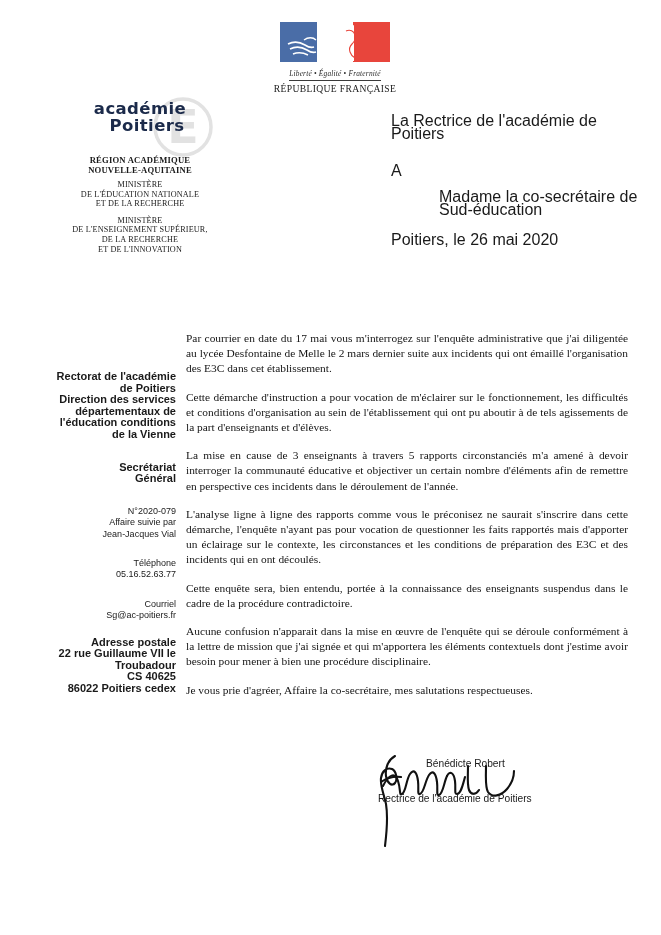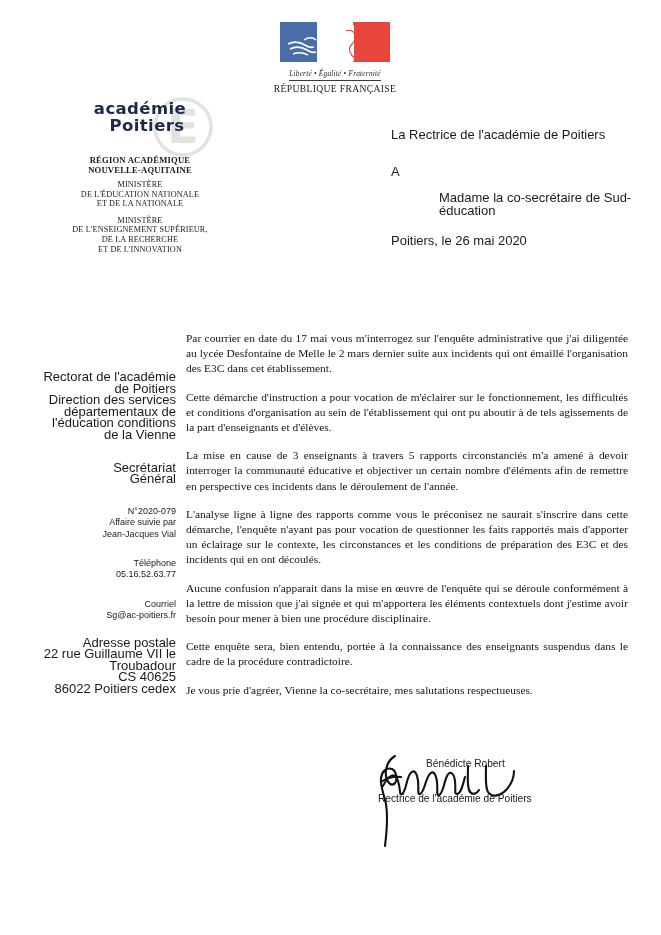--- a/index.html
+++ b/index.html
@@ -102,45 +102,45 @@
     letter-spacing: 0.15px;
     color: #1a1a1a;
   }
   .ministry-block .grp { margin-top: 7px; }
   .ministry-block .grp:first-child { margin-top: 0; }
 
   
   .recipient {
     position: absolute;
     left: 391px;
-    top: 128px;
+    top: 114px;
     width: 260px;
     font-family: "Liberation Sans", sans-serif;
-    font-size: 13px;
+    font-size: 16px;
     color: #1a1a1a;
   }
   .recipient .r-line { line-height: 13px; }
   .recipient .r-to { margin-top: 24px; }
   .recipient .r-name { margin-top: 13px; padding-left: 48px; }
   .recipient .r-place { margin-top: 17px; }
 
   
   .sidebar {
     position: absolute;
     left: 24px;
     top: 371px;
     width: 152px;
     text-align: right;
     font-family: "Liberation Sans", sans-serif;
     color: #1a1a1a;
   }
   .sidebar .sb-group { margin-bottom: 0; }
   .sb-strong {
-    font-weight: normal;
-    font-size: 13px;
+    font-weight: bold;
+    font-size: 11px;
     line-height: 11.6px;
   }
   .sb-normal {
     font-size: 9px;
     line-height: 11.4px;
   }
   .gap-lg { height: 21px; }
   .gap-md { height: 18px; }
   .gap-sm { height: 15px; }
 
@@ -227,21 +227,21 @@
     <div class="ln2">Poitiers</div>
   </div>
   <div class="region-block">
     <div>RÉGION ACADÉMIQUE</div>
     <div>NOUVELLE-AQUITAINE</div>
   </div>
   <div class="ministry-block">
     <div class="grp">
       <div>MINISTÈRE</div>
       <div>DE L'ÉDUCATION NATIONALE</div>
-      <div>ET DE LA NATIONALE</div>
+      <div>ET DE LA RECHERCHE</div>
     </div>
     <div class="grp">
       <div>MINISTÈRE</div>
       <div>DE L'ENSEIGNEMENT SUPÉRIEUR,</div>
       <div>DE LA RECHERCHE</div>
       <div>ET DE L'INNOVATION</div>
     </div>
   </div>
 </div>
 
@@ -290,23 +290,23 @@
     <div>CS 40625</div>
     <div>86022 Poitiers cedex</div>
   </div>
 </div>
 
 <div class="body-text">
   <p>Par courrier en date du 17 mai vous m'interrogez sur l'enquête administrative que j'ai diligentée au lycée Desfontaine de Melle le 2 mars dernier suite aux incidents qui ont émaillé l'organisation des E3C dans cet établissement.</p>
   <p>Cette démarche d'instruction a pour vocation de m'éclairer sur le fonctionnement, les difficultés et conditions d'organisation au sein de l'établissement qui ont pu aboutir à de tels agissements de la part d'enseignants et d'élèves.</p>
   <p>La mise en cause de 3 enseignants à travers 5 rapports circonstanciés m'a amené à devoir interroger la communauté éducative et objectiver un certain nombre d'éléments afin de remettre en perspective ces incidents dans le déroulement de l'année.</p>
   <p>L'analyse ligne à ligne des rapports comme vous le préconisez ne saurait s'inscrire dans cette démarche, l'enquête n'ayant pas pour vocation de questionner les faits rapportés mais d'apporter un éclairage sur le contexte, les circonstances et les conditions de préparation des E3C et des incidents qui en ont découlés.</p>
+  <p>Cette enquête sera, bien entendu, portée à la connaissance des enseignants suspendus dans le cadre de la procédure contradictoire.</p>
   <p>Aucune confusion n'apparait dans la mise en œuvre de l'enquête qui se déroule conformément à la lettre de mission que j'ai signée et qui m'apportera les éléments contextuels dont j'estime avoir besoin pour mener à bien une procédure disciplinaire.</p>
-  <p>Cette enquête sera, bien entendu, portée à la connaissance des enseignants suspendus dans le cadre de la procédure contradictoire.</p>
-  <p class="closing">Je vous prie d'agréer, Vienne la co-secrétaire, mes salutations respectueuses.</p>
+  <p class="closing">Je vous prie d'agréer, Affaire la co-secrétaire, mes salutations respectueuses.</p>
 </div>
 
 <div class="signature-area">
   <svg class="sig-scrawl" viewBox="0 0 280 110">
     <g fill="none" stroke="#111111" stroke-width="2.1" stroke-linecap="round" stroke-linejoin="round">
       <path d="M40 14 C33 18 30 26 31 34 C32 41 37 45 40 41 C43 37 41 29 37 27 C32 25 27 29 26 36 C25 44 29 52 31 62 C33 74 32 88 30 104"></path>
       <path d="M26 40 C32 36 39 34 46 35"></path>
       <path d="M28 44 C34 32 40 30 43 39 C46 48 44 54 47 52 C51 50 51 38 55 32 C59 26 62 31 63 39 C64 47 62 53 65 52 C69 51 70 39 74 33 C78 27 81 32 82 40 C83 48 81 54 84 53 C88 52 89 40 92 34"></path>
       <path d="M92 34 C95 28 99 31 100 39 C101 47 99 52 102 52 C106 52 108 42 110 35"></path>
       <path d="M113 24 C113 34 112 42 114 48 C116 53 121 53 124 48"></path>

